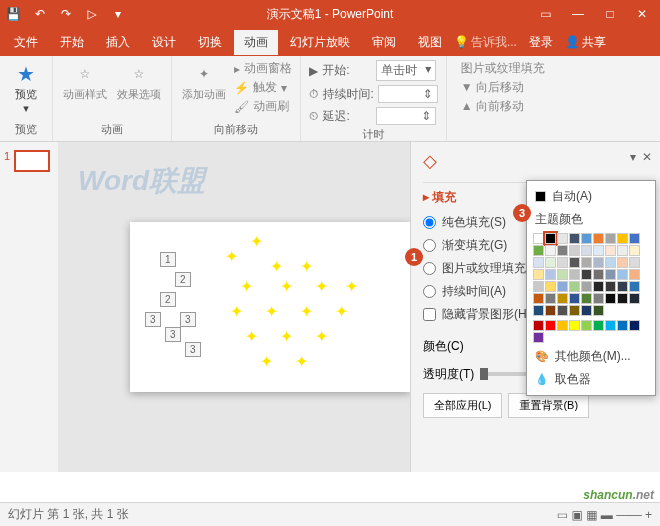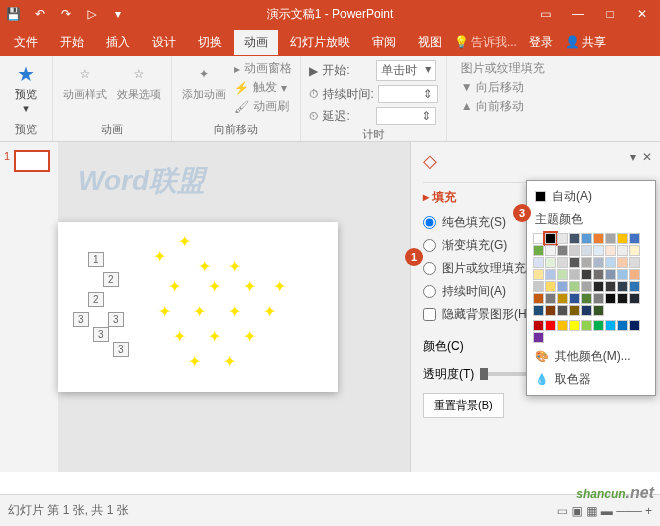--- a/index.html
+++ b/index.html
@@ -29,21 +29,21 @@
 .timing{display:flex;flex-direction:column;gap:4px;font-size:11px;color:#666}
 .timing-row{display:flex;align-items:center;gap:4px}
 .timing-row .lbl{min-width:50px}
 .timing-row .val{background:#fff;border:1px solid #ccc;padding:1px 4px;min-width:60px;display:flex;justify-content:space-between}
 .reorder{display:flex;flex-direction:column;gap:2px;font-size:11px;color:#888;padding-left:6px}
 .workspace{display:flex;height:330px;background:#e6e6e6}
 .thumbs{width:58px;background:#f3f3f3;padding:8px 4px}
 .thumb{display:flex;gap:4px;align-items:flex-start}
 .thumb-num{font-size:11px;color:#d24726}
 .thumb-img{width:36px;height:22px;border:2px solid #d24726;background:#fff}
-.canvas{flex:1;display:flex;align-items:center;justify-content:flex-start;position:relative}
+.canvas{flex:1;display:flex;align-items:center;justify-content:flex-end;position:relative}
 .slide{width:280px;height:170px;background:#fff;box-shadow:0 2px 8px rgba(0,0,0,0.3);position:relative}
 .slide .box{position:absolute;border:1px solid #999;background:#f5f5f5;font-size:10px;padding:1px 4px;color:#666}
 .slide .spark{position:absolute;color:#ffe600;font-size:16px}
 .wm{position:absolute;font-size:28px;font-style:italic;color:rgba(100,150,200,0.3);font-weight:bold}
 .pane{width:250px;background:#f3f3f3;border-left:1px solid #d4d4d4;padding:8px 12px;position:relative}
 .pane-title{color:#d24726;font-size:16px;margin-bottom:6px}
 .pane-close{position:absolute;top:8px;right:8px;display:flex;gap:6px;color:#666}
 .pane-icon{color:#d24726;font-size:18px;margin-bottom:10px}
 .section{border-top:1px solid #ddd;padding-top:6px}
 .sec-head{color:#d24726;font-size:12px;margin-bottom:8px;font-weight:bold}
@@ -57,21 +57,21 @@
 .slider::after{content:"";position:absolute;left:0;top:-4px;width:8px;height:12px;background:#666}
 .spin{border:1px solid #ccc;background:#fff;padding:1px 4px;width:44px;display:flex;justify-content:space-between}
 .btn-row{display:flex;gap:6px;margin-top:10px}
 .pbtn{border:1px solid #ccc;background:#fdfdfd;padding:4px 10px;font-size:11px}
 .marker{position:absolute;width:18px;height:18px;border-radius:50%;background:#d24726;color:#fff;display:flex;align-items:center;justify-content:center;font-size:11px;font-weight:bold}
 .picker{position:absolute;right:4px;top:180px;width:130px;background:#fff;border:1px solid #999;box-shadow:0 2px 8px rgba(0,0,0,0.3);padding:4px;z-index:10}
 .picker-row{padding:3px 4px;font-size:11px;color:#444;display:flex;align-items:center;gap:6px}
 .swatches{display:flex;flex-wrap:wrap;gap:1px;padding:2px}
 .sw{width:11px;height:11px;border:1px solid #ccc}
 .sw.sel{outline:2px solid #d24726}
-.statusbar{position:absolute;bottom:0;left:0;right:0;height:32px;background:#f3f3f3;border-top:1px solid #d4d4d4;display:flex;align-items:center;padding:0 8px;font-size:11px;color:#666;justify-content:space-between}
+.statusbar{position:absolute;bottom:0;left:0;right:0;height:24px;background:#f3f3f3;border-top:1px solid #d4d4d4;display:flex;align-items:center;padding:0 8px;font-size:11px;color:#666;justify-content:space-between}
 .watermark{position:absolute;bottom:24px;right:6px;font-style:italic;color:#5a9e3e;font-size:14px;font-weight:bold}
 </style>
 </head>
 <body>
 
 <div class="titlebar">
   <div class="qat">
     <div class="qat-btn">💾</div>
     <div class="qat-btn">↶</div>
     <div class="qat-btn">↷</div>
@@ -252,20 +252,21 @@
       </div>
       <div class="trans-row">
         <span>透明度(T)</span>
         <div class="slider"></div>
         <div class="spin">
             <span>0%</span>
             <span>⇕</span>
           </div>
       </div>
       <div class="btn-row">
+        <div class="pbtn">全部应用(L)</div>
         <div class="pbtn">重置背景(B)</div>
       </div>
     </div>
   </div>
 </div>
 
 <div class="picker">
   <div class="picker-row">
       <span class="sw" style="background:#000"></span>
       <span>自动(A)</span>
@@ -349,13 +350,13 @@
       <div class="sw" style="background: rgb(112, 48, 160);"></div>
     </div>
   <div class="picker-row">🎨 <span>其他颜色(M)...</span></div>
   <div class="picker-row">💧 <span>取色器</span></div>
 </div>
 
 <div class="statusbar">
   <span>幻灯片 第 1 张, 共 1 张</span>
   <span>▭ ▣ ▦ ▬ ─── + </span>
 </div>
-<div class="watermark"><span>shancun</span><span style="color:#888;font-size:16px">.net</span></div>
+<div class="watermark"><span>shancun</span><span style="color:#888;font-size:12px">.net</span></div>
 
 </body></html>

